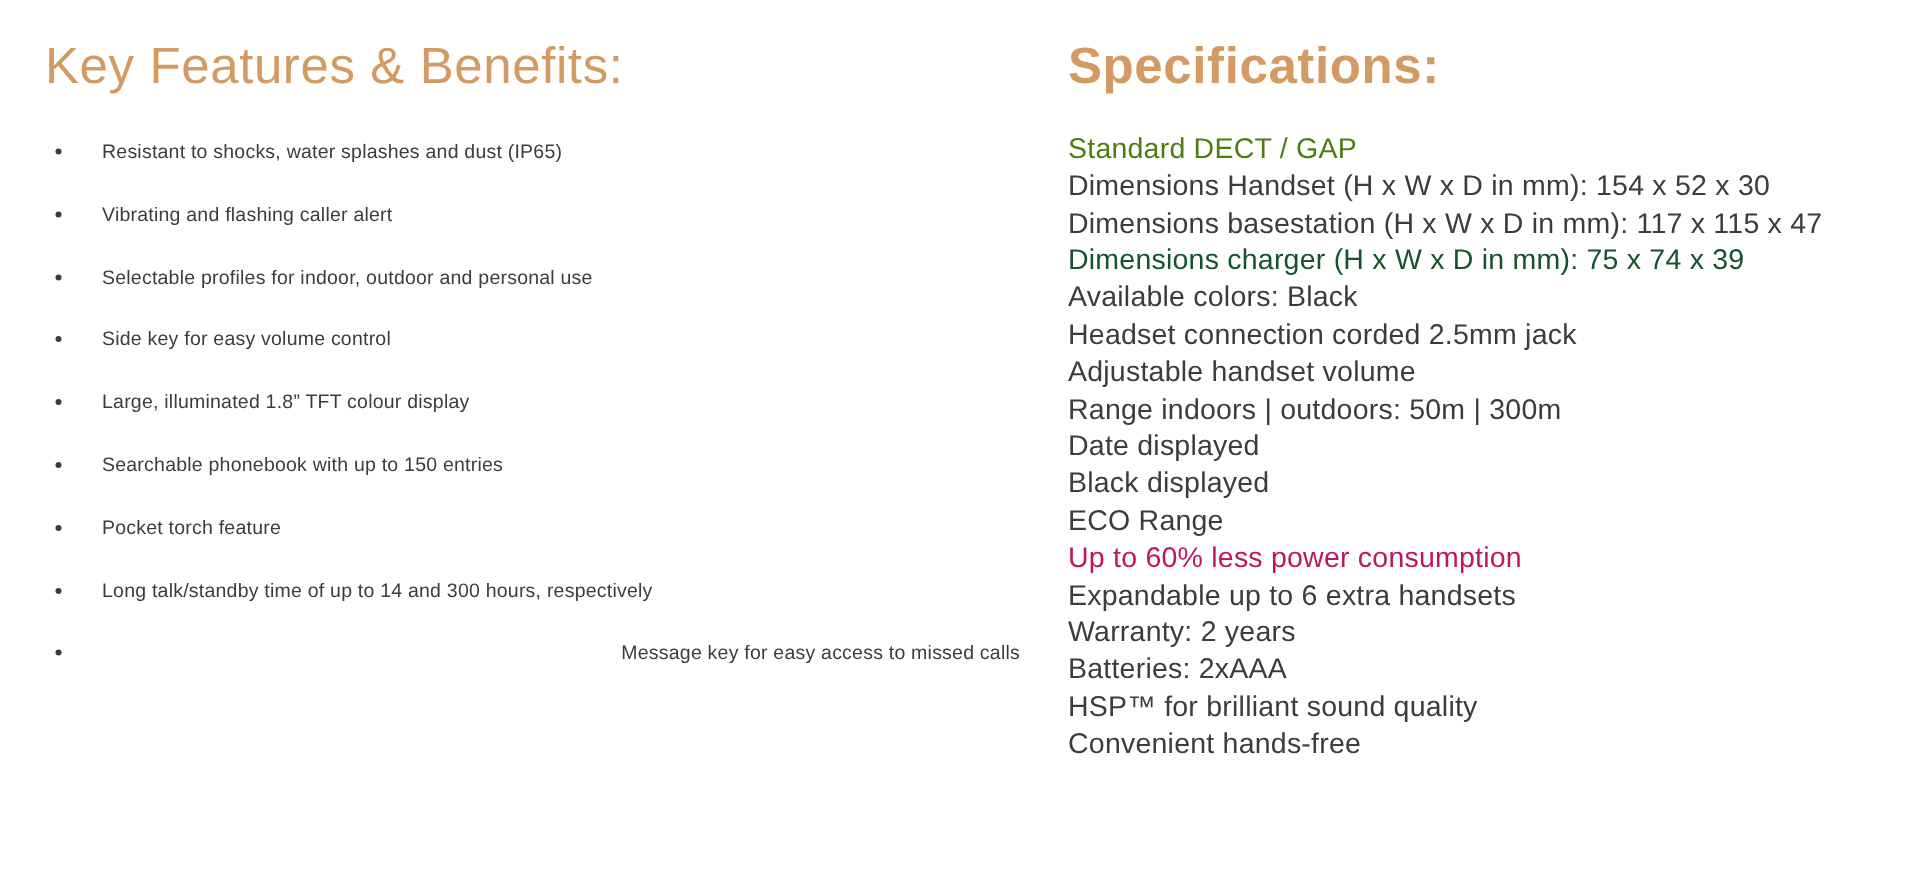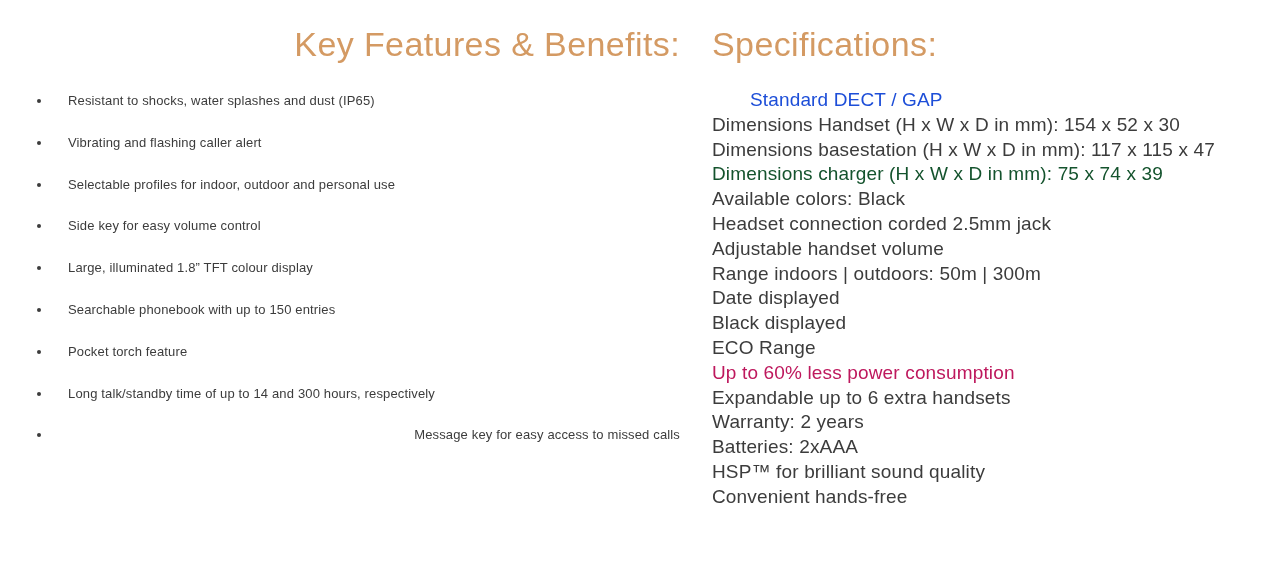--- a/index.html
+++ b/index.html
@@ -96,21 +96,21 @@
     letter-spacing: 0.15px;
     white-space: nowrap;
   }
 </style>
 </head>
 <body>
 
 <div class="sheet" style="background: rgb(255, 255, 255);">
 
   <section class="column column--features">
-    <h2 class="section-heading" style="color: rgb(212, 154, 99); text-align: right;">Key Features &amp; Benefits:</h2>
+    <h2 class="section-heading" style="color: rgb(212, 154, 99);">Key Features &amp; Benefits:</h2>
     <ul class="feature-list">
       <li class="feature-item" style="color: rgb(60, 60, 60);">
         <span class="feature-bullet" style="background: rgb(60, 60, 60);"></span>
         <span class="feature-text">Resistant to shocks, water splashes and dust (IP65)</span>
       </li>
       <li class="feature-item" style="color: rgb(60, 60, 60);">
         <span class="feature-bullet" style="background: rgb(60, 60, 60);"></span>
         <span class="feature-text">Vibrating and flashing caller alert</span>
       </li>
       <li class="feature-item" style="color: rgb(60, 60, 60);">
@@ -138,23 +138,23 @@
         <span class="feature-text">Long talk/standby time of up to 14 and 300 hours, respectively</span>
       </li>
       <li class="feature-item" style="color: rgb(60, 60, 60); text-align: right;">
         <span class="feature-bullet" style="background: rgb(60, 60, 60);"></span>
         <span class="feature-text">Message key for easy access to missed calls</span>
       </li>
     </ul>
   </section>
 
   <section class="column column--specs">
-    <h2 class="section-heading" style="color: rgb(212, 154, 99);">Specifications:</h2>
+    <h2 class="section-heading" style="color: rgb(212, 154, 99); font-weight: bold;">Specifications:</h2>
     <ul class="spec-list">
-      <li class="spec-item" style="color: #1d4ed8; margin-left: 38px;">Standard DECT / GAP</li>
+      <li class="spec-item" style="color: #4d7c0f;">Standard DECT / GAP</li>
       <li class="spec-item" style="color: rgb(60, 60, 60);">Dimensions Handset (H x W x D in mm): 154 x 52 x 30</li>
       <li class="spec-item" style="color: rgb(60, 60, 60);">Dimensions basestation (H x W x D in mm): 117 x 115 x 47</li>
       <li class="spec-item" style="color: #14532d;">Dimensions charger (H x W x D in mm): 75 x 74 x 39</li>
       <li class="spec-item" style="color: rgb(60, 60, 60);">Available colors: Black</li>
       <li class="spec-item" style="color: rgb(60, 60, 60);">Headset connection corded 2.5mm jack</li>
       <li class="spec-item" style="color: rgb(60, 60, 60);">Adjustable handset volume</li>
       <li class="spec-item" style="color: rgb(60, 60, 60);">Range indoors | outdoors: 50m | 300m</li>
       <li class="spec-item" style="color: rgb(60, 60, 60);">Date displayed</li>
       <li class="spec-item" style="color: rgb(60, 60, 60);">Black displayed</li>
       <li class="spec-item" style="color: rgb(60, 60, 60);">ECO Range</li>

